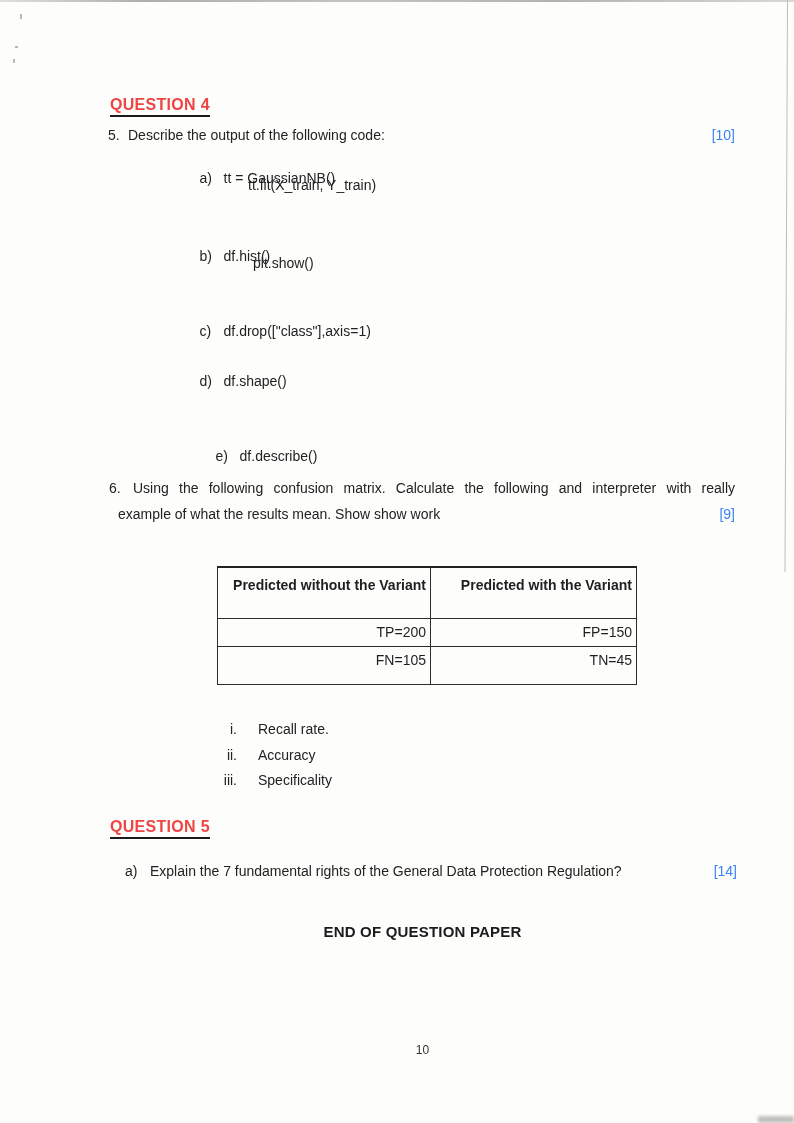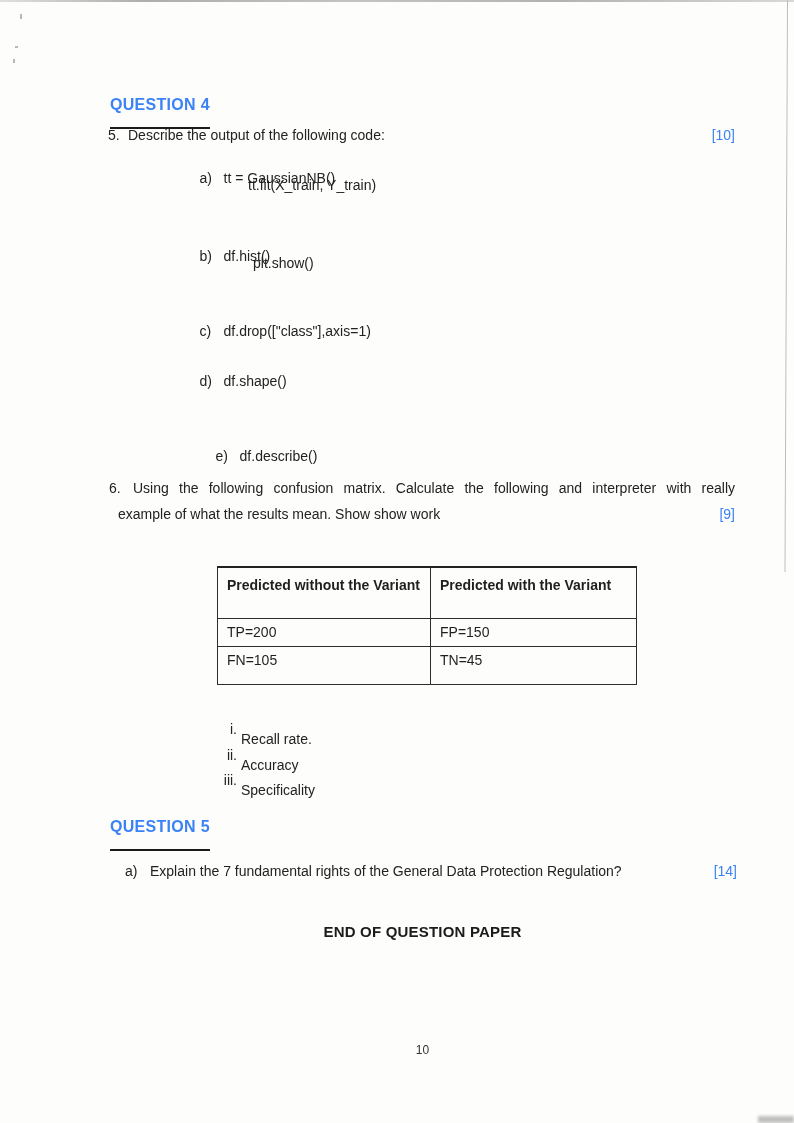--- a/index.html
+++ b/index.html
@@ -16,23 +16,23 @@
     font-size: 14px;
     color: #222222;
     overflow: hidden;
   }
   .abs { position: absolute; }
   .qheading {
     position: absolute;
     font-weight: bold;
     font-size: 16px;
     letter-spacing: 0.3px;
-    color: #3b82f6;
+    color: #ef4444;
     border-bottom: 2px solid #1b1b1b;
-    padding-bottom: 13px;
+    padding-bottom: 1px;
   }
   .numrow {
     position: absolute;
     display: flex;
     line-height: 18px;
   }
   .qnum { display: inline-block; }
   .marks { color: #3b82f6; }
   .codeline { position: absolute; line-height: 18px; white-space: pre; }
   .itemrow { position: absolute; line-height: 18px; white-space: pre; }
@@ -57,31 +57,32 @@
     font-size: 14px;
     color: #1f1f1f;
     border: 1.5px solid #2d2d2d;
     border-top: 2.5px solid #222;
   }
   .cmatrix td {
     border: 1px solid #2d2d2d;
     vertical-align: top;
     padding: 4px 4px 2px 9px;
     line-height: 26px;
+    text-align: right;
   }
   .cmatrix .hdr { font-weight: bold; }
   .romanrow { position: absolute; line-height: 18px; }
   .roman-label {
     position: absolute;
     width: 30px;
     text-align: right;
     left: 0;
     top: 0;
   }
-  .roman-text { position: absolute; left: 34px; top: 0; white-space: nowrap; margin-top: 10px; }
+  .roman-text { position: absolute; left: 51px; top: 0; white-space: nowrap; }
   .end-line {
     position: absolute;
     left: 110px;
     right: 59px;
     text-align: center;
     font-weight: bold;
     font-size: 15px;
     letter-spacing: 0.2px;
     color: #1b1b1b;
   }

